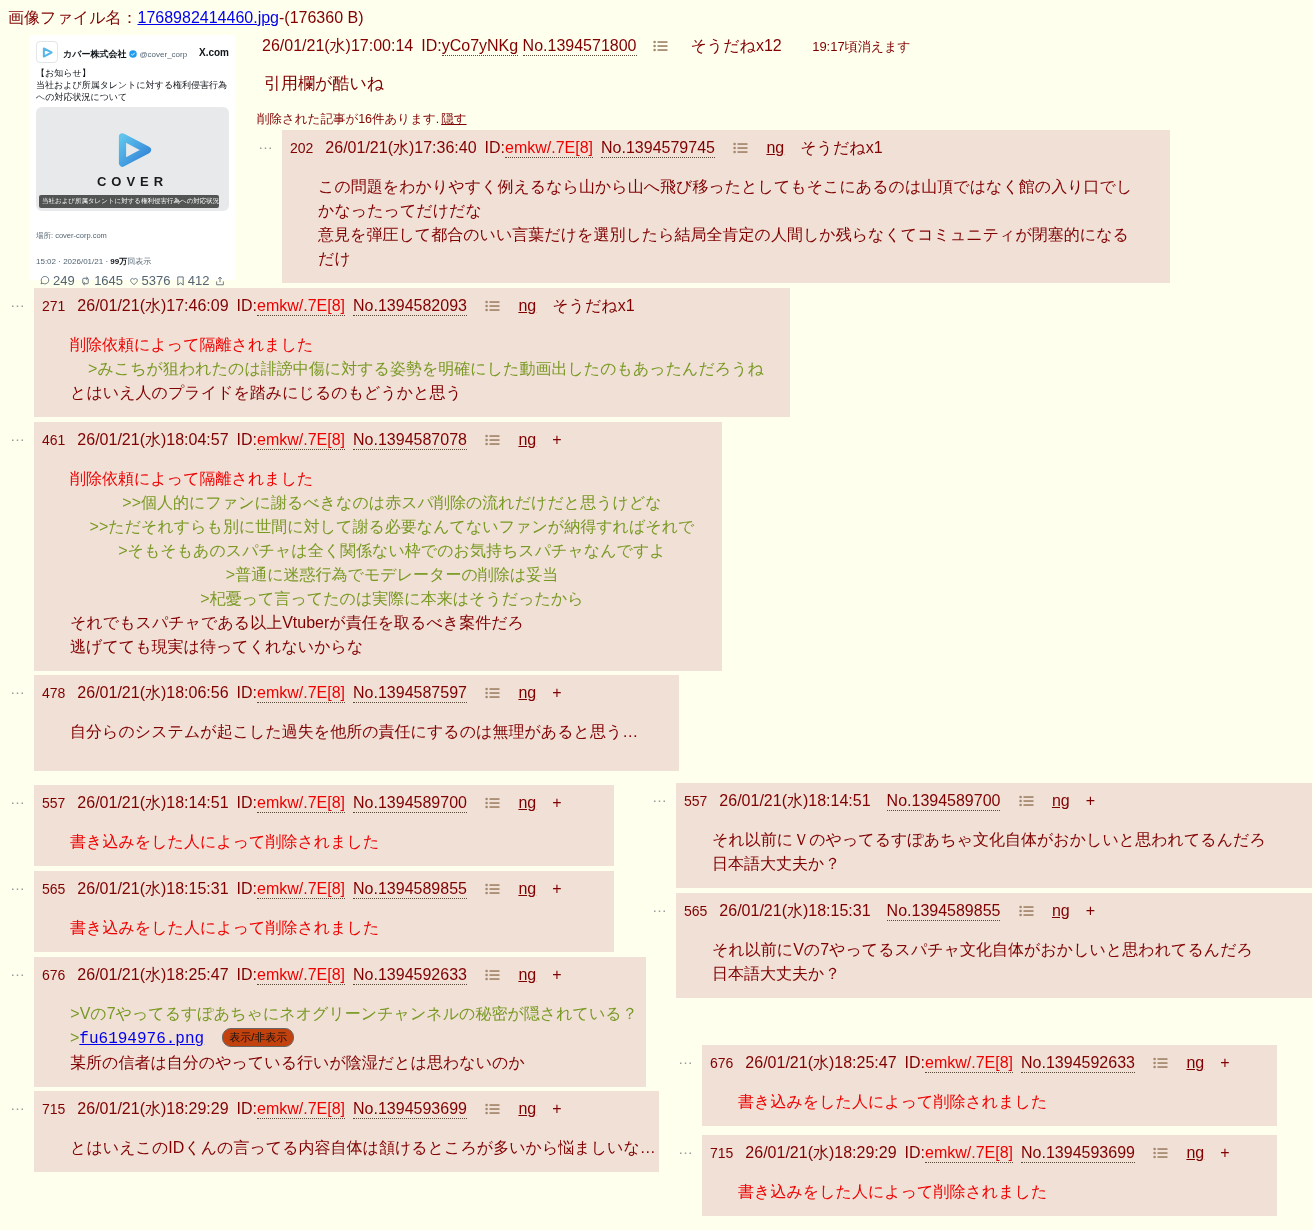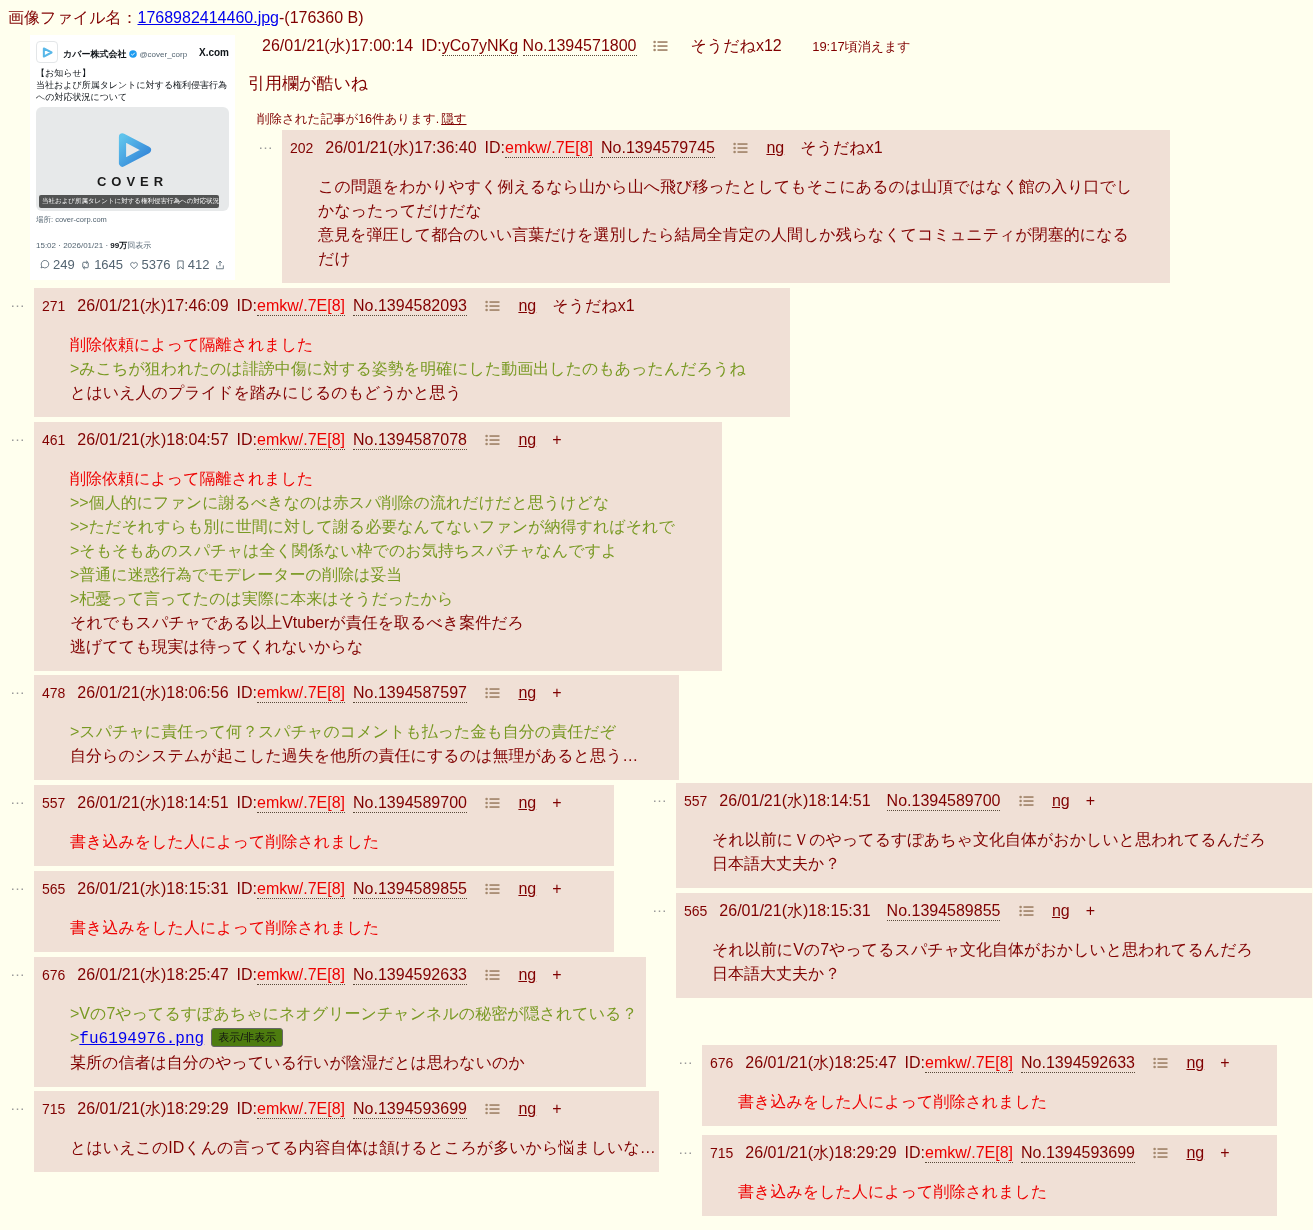--- a/index.html
+++ b/index.html
@@ -12,59 +12,59 @@
   
   .op-head{position:absolute;left:262px;top:36px;font-size:16px;white-space:nowrap;}
   .op-head .opdate{margin-right:8px;}
   .idv{color:#ee0000;border-bottom:1px dotted #5a4a3a;padding-bottom:1px;}
   .idv.op{color:#800000;}
   .pno{border-bottom:1px dotted #5a4a3a;padding-bottom:1px;}
   .op-head .pno{margin-right:12px;}
   .menu-ic{display:inline-block;vertical-align:-1px;margin-right:18px;}
   .op-sodane{margin-right:26px;}
   .op-expire{font-size:13px;}
-  .op-body{position:absolute;left:248px;top:72px;font-size:17px;}
+  .op-body{position:absolute;left:264px;top:72px;font-size:17px;}
   .del-notice{position:absolute;left:257px;top:111px;font-size:12.5px;}
   .hide-link{text-decoration:underline;color:#800000;margin-left:2px;}
   
   .post-row{position:absolute;display:flex;align-items:flex-start;}
   .dots{flex:none;width:18px;margin-right:6px;margin-top:6px;color:#999999;font-size:15px;line-height:15px;}
   .post-box{background:#f0e0d6;box-sizing:border-box;padding:6px 8px 12px 6px;}
   .post-head{font-size:16px;line-height:24px;white-space:nowrap;margin-left:2px;}
   .pnum{font-size:14px;margin-right:12px;}
   .pdate{margin-right:8px;}
   .pid{margin-right:8px;}
   .post-head .pno{margin-right:14px;text-align:right;}
   .ng{color:#800000;text-decoration:underline;margin-right:16px;}
   .tail{color:#800000;}
   .post-body{margin:14px 0 0 30px;font-size:16px;line-height:24px;}
   .bline{white-space:nowrap;color:#800000;}
   .bline.r{color:#ee0000;}
-  .bline.g{color:#789922;}
+  .bline.g{color:#789922;text-align:center;}
   .bline.filelink .q{color:#789922;}
   .flink{color:#0000ee;text-decoration:underline;font-family:Liberation Mono, monospace;}
-  .togglebtn{font-size:11px;font-family:inherit;color:#111;background:#4d7c0f;border:1px solid #666;
-             border-radius:3px;padding:1px 6px;margin-left:7px;vertical-align:2px;cursor:pointer;}
+  .togglebtn{font-size:11px;font-family:inherit;color:#111;background:#c2410c;border:1px solid #666;
+             border-radius:9px;padding:1px 6px;margin-left:18px;vertical-align:2px;cursor:pointer;}
   
   .tweet{position:absolute;left:30px;top:35px;width:205px;height:245px;background:#ffffff;
          box-sizing:border-box;padding:6px 6px 4px 6px;font-family:"Liberation Sans",sans-serif;cursor:pointer;}
   .tw-head{display:flex;align-items:center;}
   .tw-avatar{flex:none;width:20px;height:20px;border:1px solid #e3e6e8;border-radius:4px;display:flex;
              align-items:center;justify-content:center;background:#fff;margin-right:5px;}
   .tw-names{flex:1;min-width:0;}
   .tw-name{font-size:9px;font-weight:bold;color:#0f1419;white-space:nowrap;}
   .tw-handle{font-size:8px;color:#536471;}
   .tw-site{font-size:10px;font-weight:bold;color:#0f1419;}
   .tw-body{font-size:9px;color:#0f1419;margin-top:4px;line-height:1.35;}
   .tw-media{position:relative;margin-top:4px;height:104px;background:#e7e9ea;border-radius:6px;
             display:flex;flex-direction:column;align-items:center;justify-content:center;overflow:hidden;}
   .tw-brand{font-size:13px;font-weight:bold;letter-spacing:5px;color:#1a1a1a;margin-top:3px;}
   .tw-caption{position:absolute;left:3px;right:10px;bottom:3px;background:rgba(45,45,45,0.8);color:#ffffff;
               font-size:6.5px;padding:2px 3px;border-radius:2px;white-space:nowrap;overflow:hidden;}
-  .tw-loc{font-size:7.5px;color:#536471;margin-top:4px;}
+  .tw-loc{font-size:7.5px;color:#536471;margin-top:20px;}
   .tw-time{font-size:8px;color:#536471;margin-top:15px;}
   .tw-views-n{color:#0f1419;font-weight:bold;}
   .tw-actions{display:flex;justify-content:space-between;align-items:center;margin-top:6px;
               padding:0 4px;color:#536471;font-size:13px;}
   .tw-act{display:flex;align-items:center;gap:3px;}
 </style>
 </head>
 <body>
 
 <div id="page">
@@ -252,21 +252,20 @@
                 <circle cx="1.6" cy="2" r="1.3"></circle>
                 <rect x="4.5" y="1.2" width="10" height="1.7"></rect>
                 <circle cx="1.6" cy="6" r="1.3"></circle>
                 <rect x="4.5" y="5.2" width="10" height="1.7"></rect>
                 <circle cx="1.6" cy="10" r="1.3"></circle>
                 <rect x="4.5" y="9.2" width="10" height="1.7"></rect>
               </g>
             </svg></span><a class="ng">ng</a><span class="tail">+</span>
       </div>
       <div class="post-body">
-          <div class="bline g">&gt;スパチャに責任って何？スパチャのコメントも払った金も自分の責任だぞ</div>
           <div class="bline n">自分らのシステムが起こした過失を他所の責任にするのは無理があると思う…</div>
         </div>
     </div>
   </div>
 
   <div class="post-row" style="left:10px;top:785px">
     <span class="dots">…</span>
     <div class="post-box" style="width:580px;min-height:80px">
       <div class="post-head">
         <span class="pnum">557</span><span class="pdate">26/01/21(水)18:14:51</span><span class="pid"><span>ID:</span><span class="idv">emkw/.7E[8]</span></span><span class="pno">No.1394589700</span>

